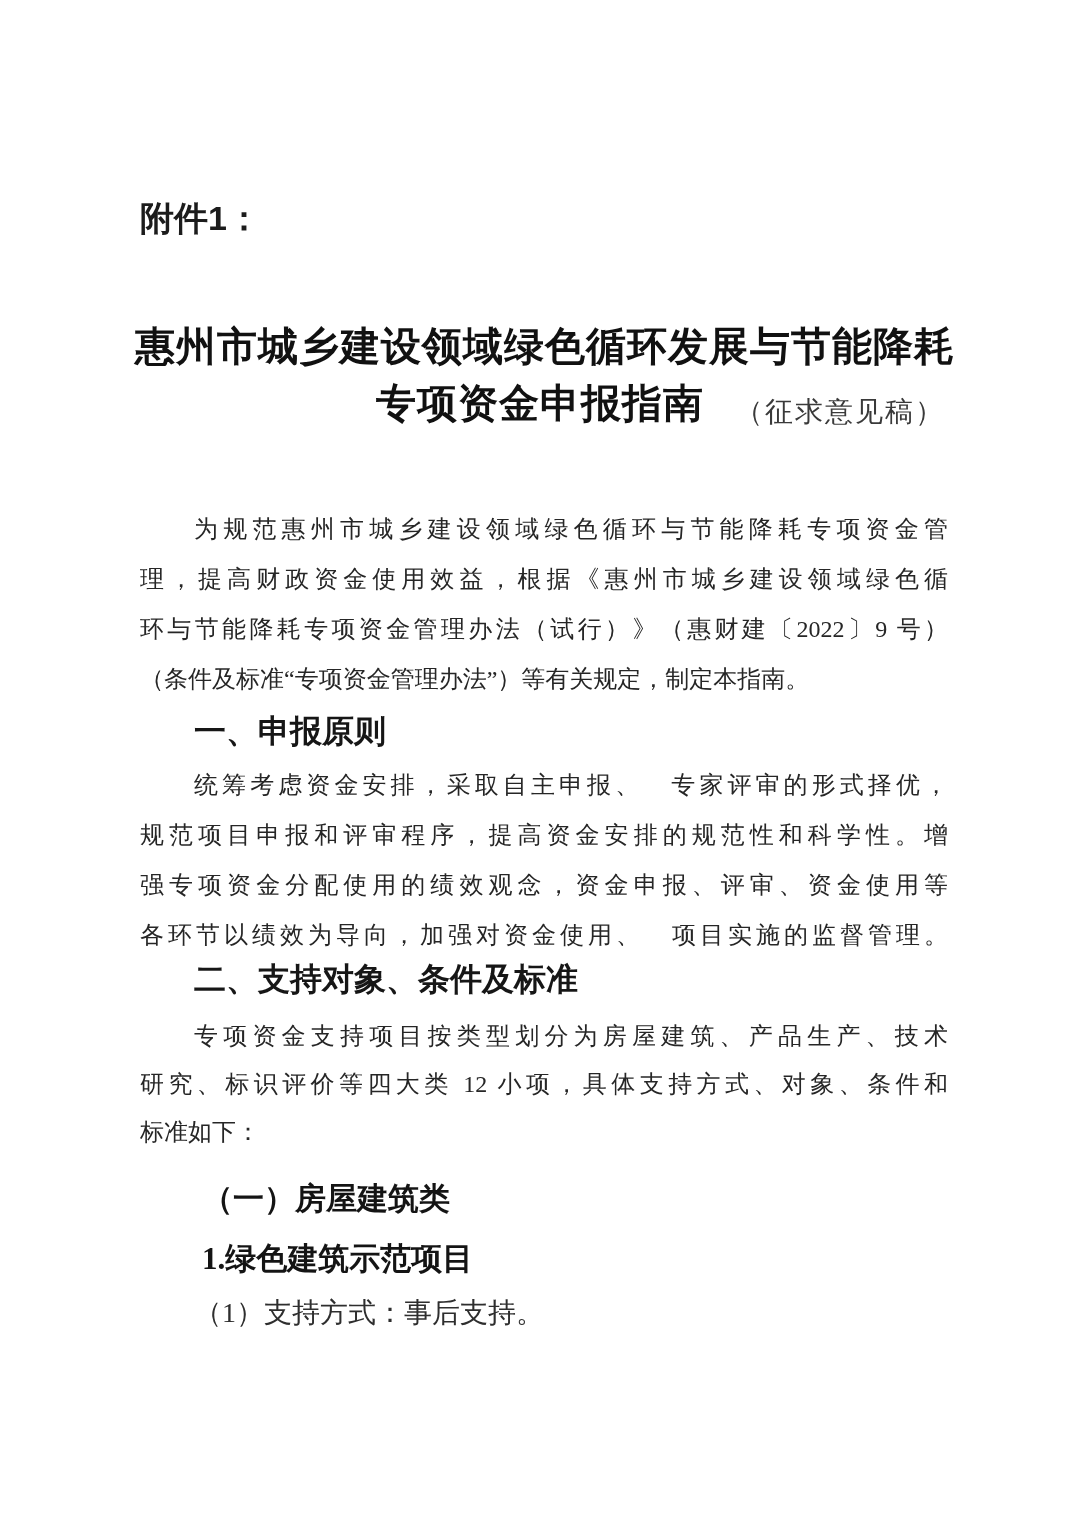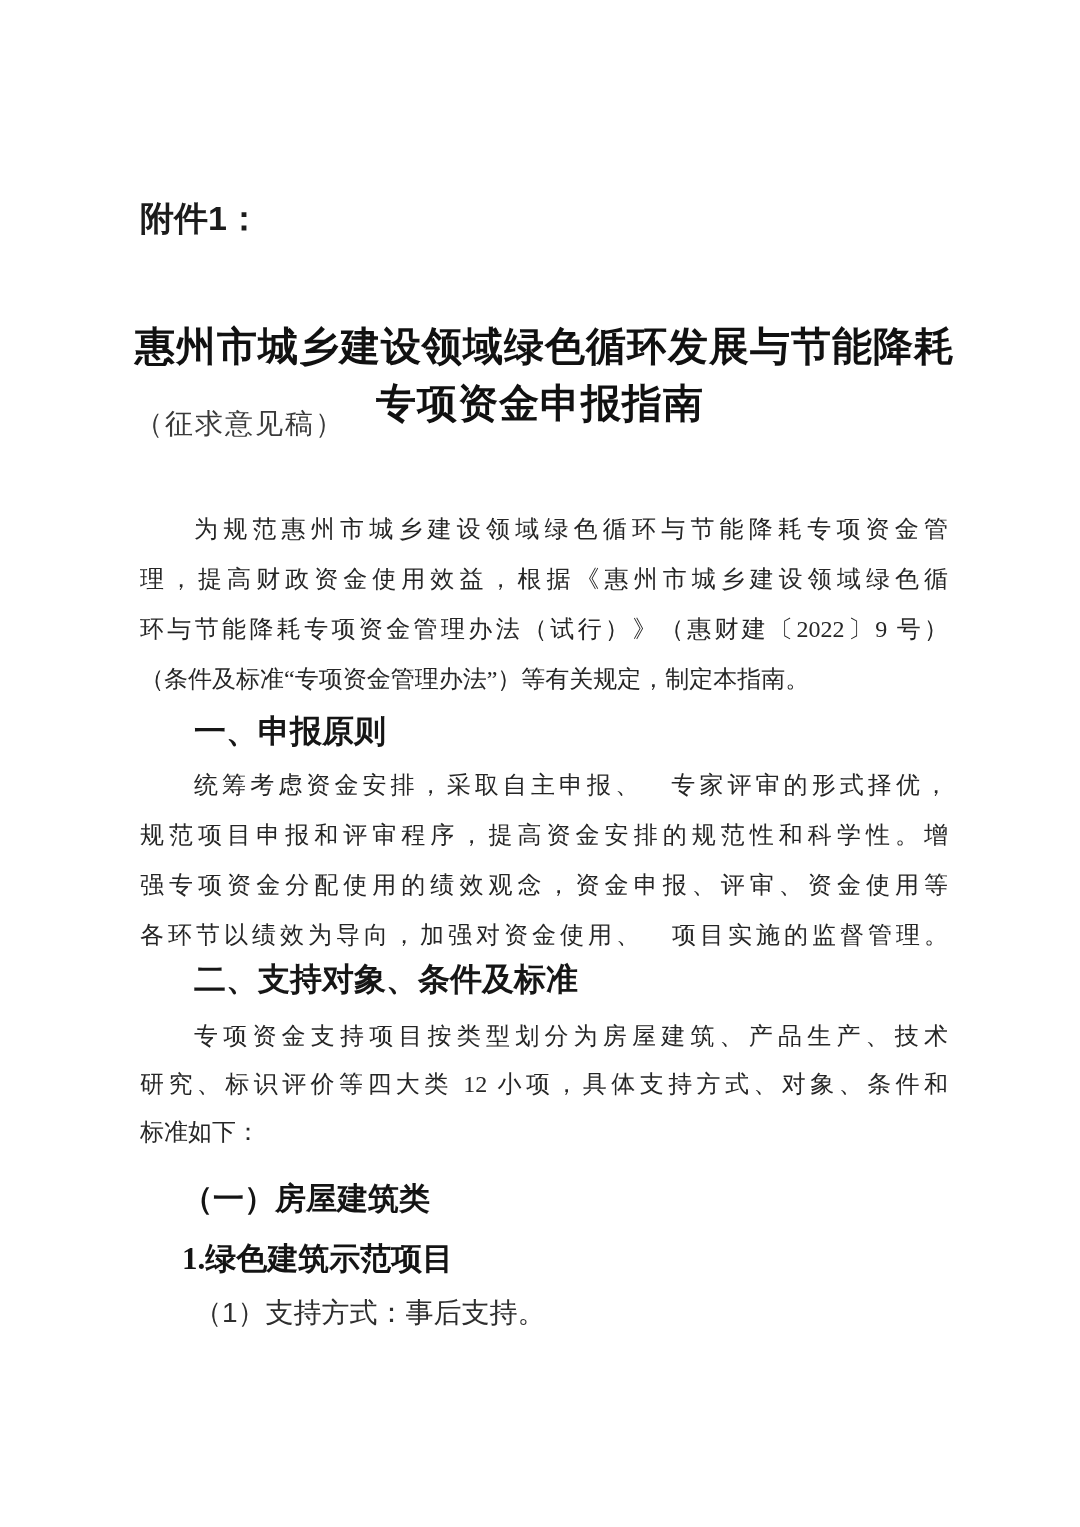--- a/index.html
+++ b/index.html
@@ -41,23 +41,23 @@
     line-height: 57px;
     color: #111111;
     letter-spacing: 1px;
     margin-top: 28px;
   }
   .doc-title .t-line { white-space: nowrap; }
   
   .subtitle {
     position: absolute;
     left: 135px;
-    top: 402px;
+    top: 390px;
     width: 810px;
-    text-align: left;
+    text-align: right;
     font-family: "Liberation Serif", serif;
     font-size: 28px;
     line-height: 44px;
     letter-spacing: 2px;
     color: #3a3a3a;
     white-space: nowrap;
   }
   
   .para {
     position: absolute;
@@ -94,40 +94,40 @@
     text-indent: 54px;
     font-family: "Liberation Sans", sans-serif;
     font-weight: 700;
     font-size: 32px;
     color: #161616;
     white-space: nowrap;
   }
   
   .heading-serif {
     position: absolute;
-    left: 128px;
+    left: 148px;
     width: 808px;
     height: 50px;
     line-height: 50px;
     text-indent: 54px;
     font-family: "Liberation Serif", serif;
     font-weight: 700;
     font-size: 31px;
     color: #141414;
     white-space: nowrap;
   }
   
   .point {
     position: absolute;
     left: 140px;
     width: 808px;
     height: 50px;
     line-height: 50px;
     text-indent: 54px;
-    font-family: Liberation Sans, sans-serif;
+    font-family: Liberation Serif, serif;
     font-size: 28px;
     color: #2e2e2e;
     white-space: nowrap;
   }
 </style>
 </head>
 <body>
 
 <div class="page">
 

